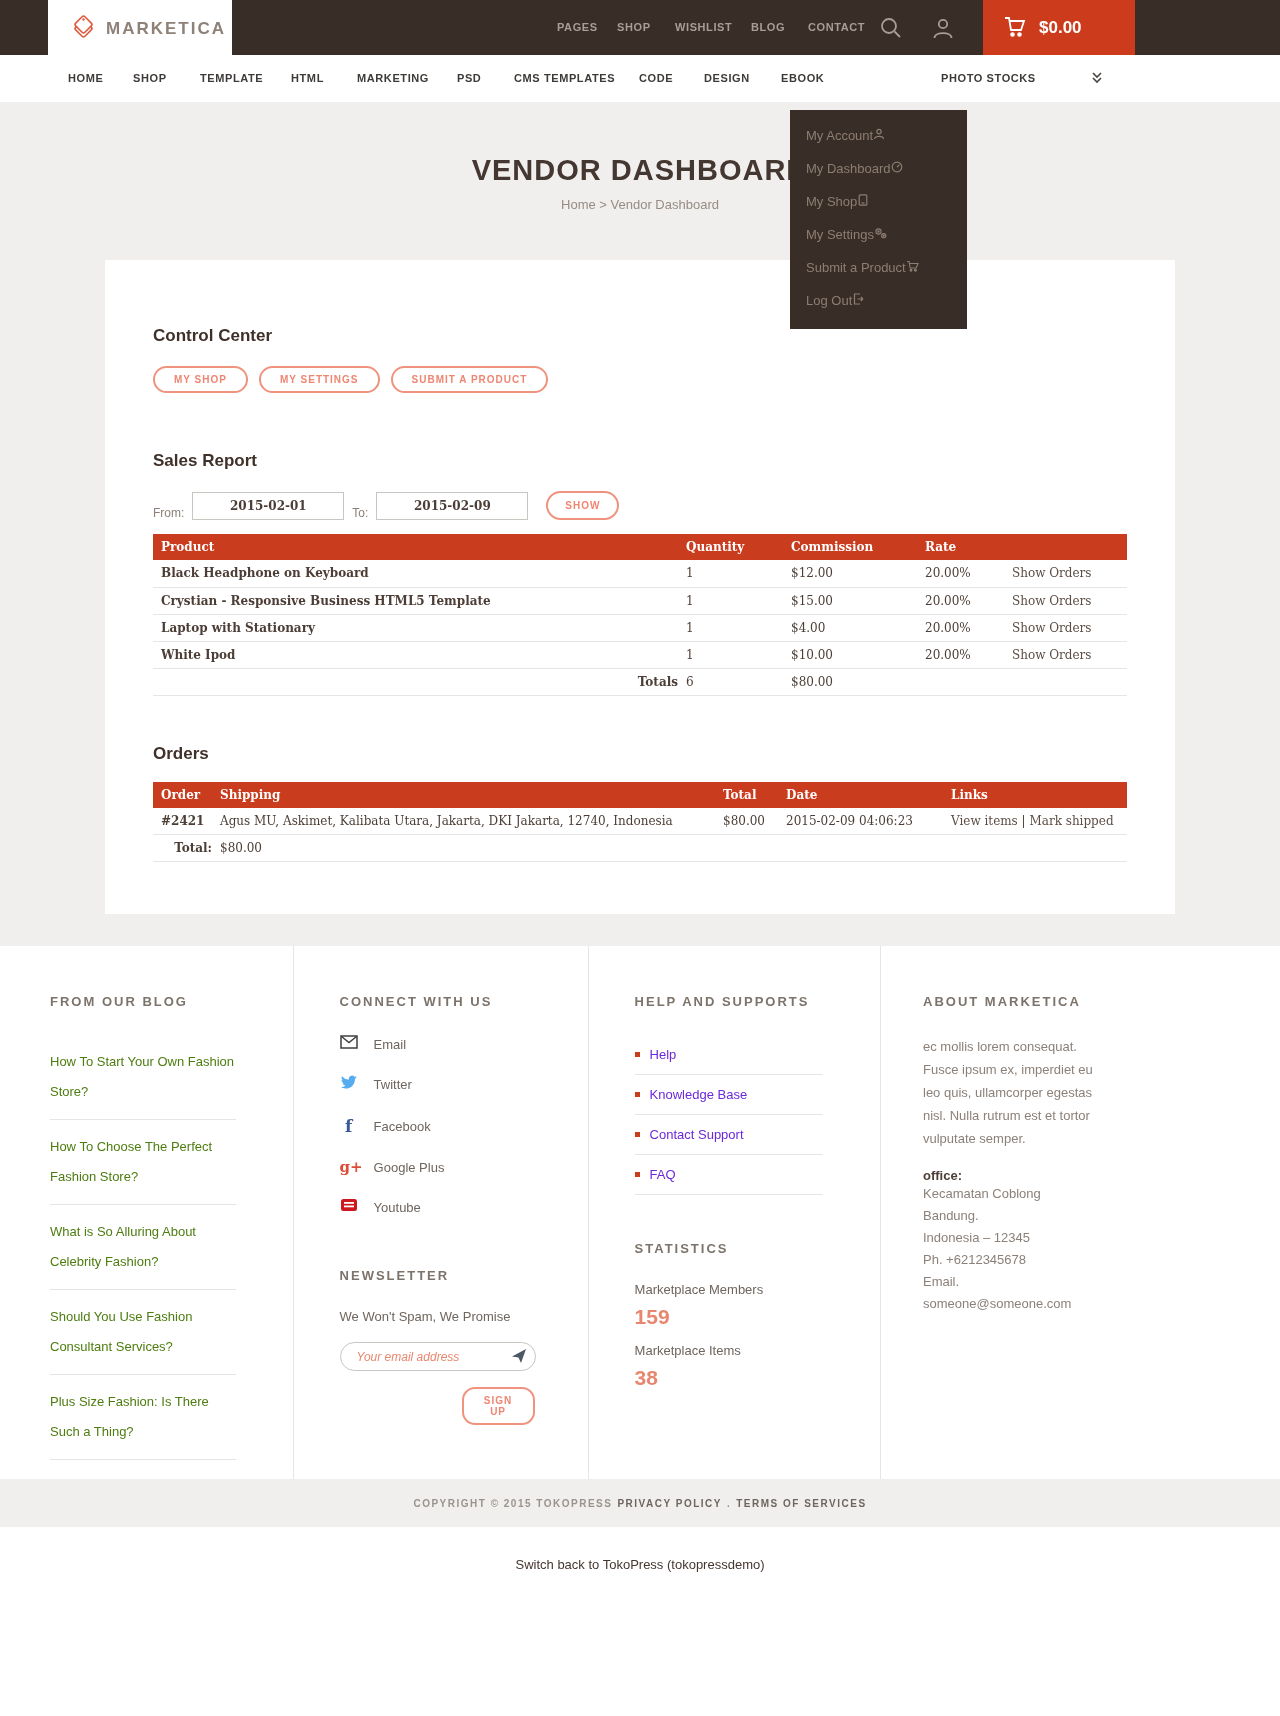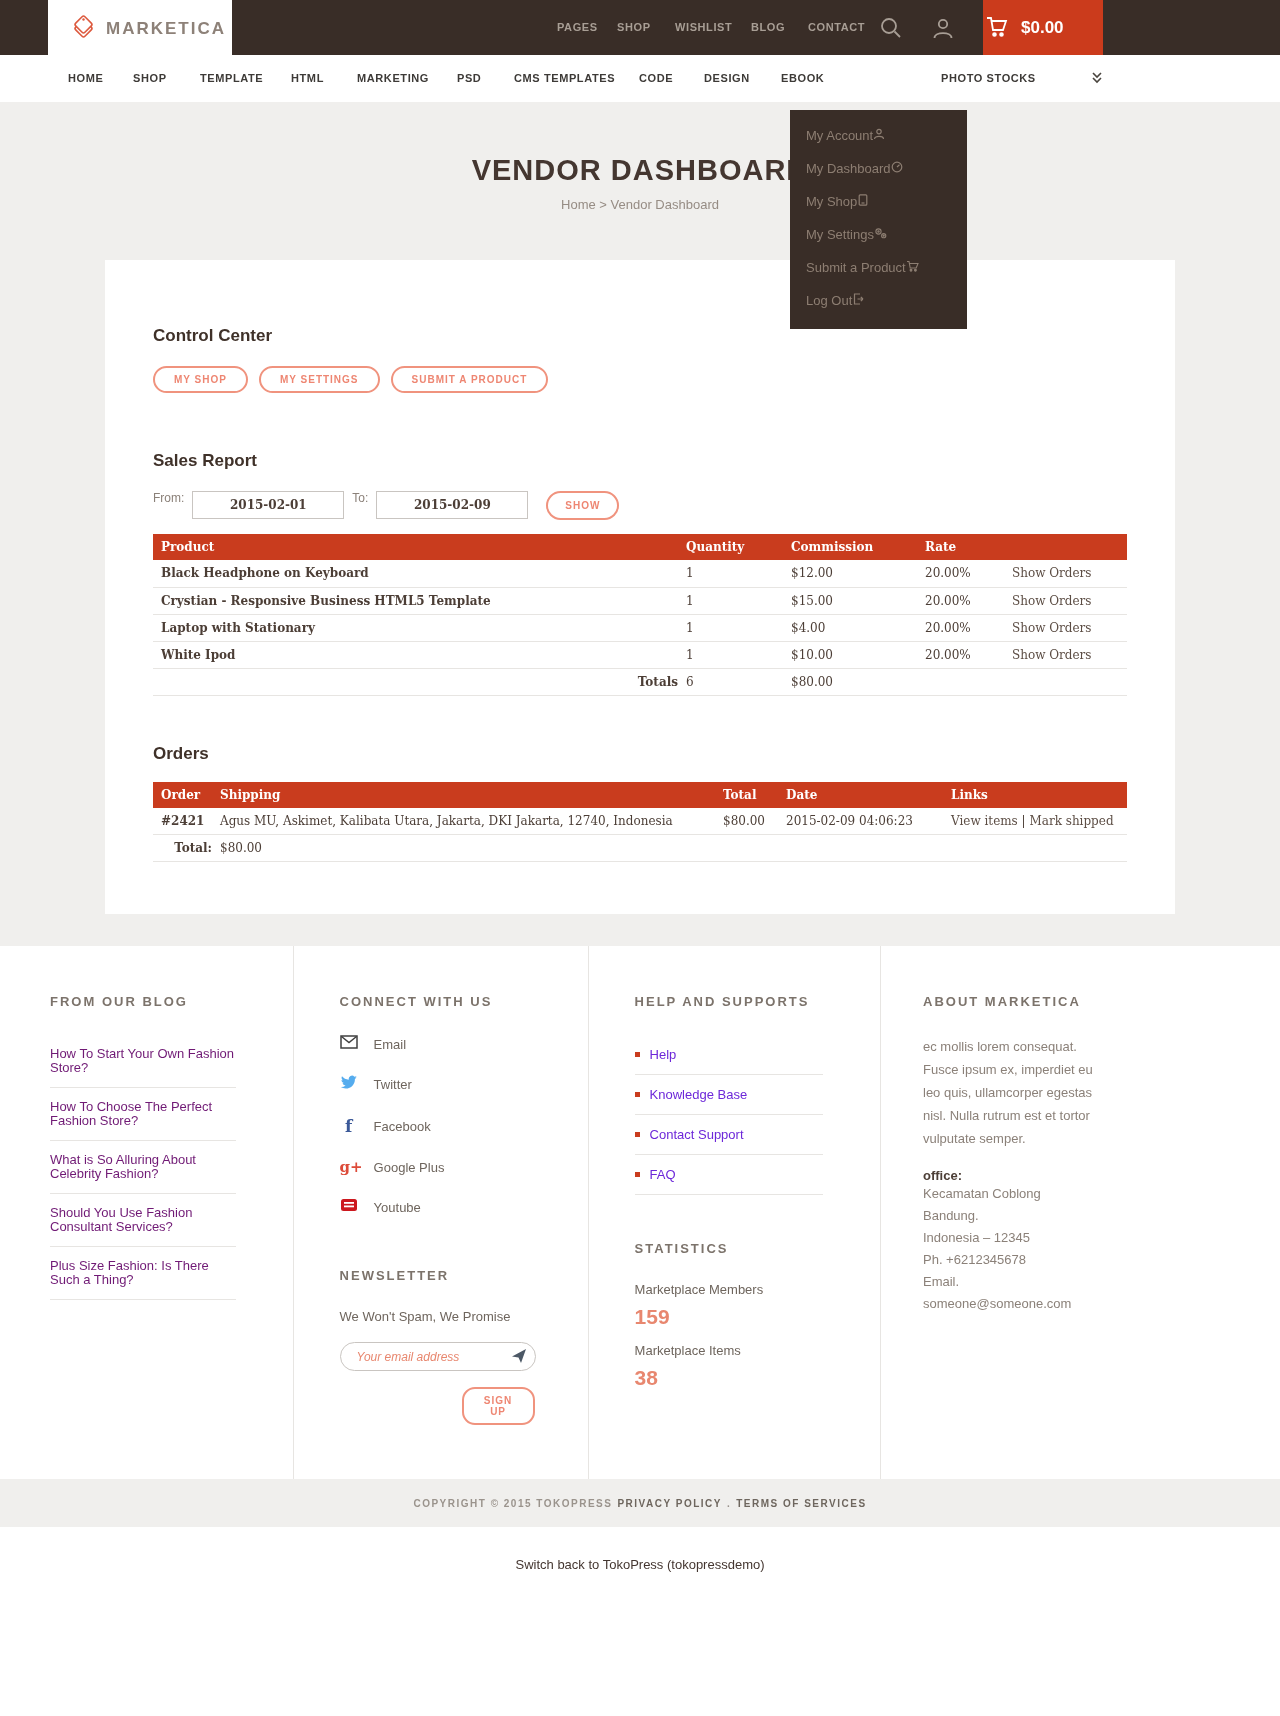--- a/index.html
+++ b/index.html
@@ -7,22 +7,22 @@
   a { text-decoration:none; }
 
   
   .topbar { position:relative; height:55px; background:#392d27; z-index:5; }
   .logo-box { position:absolute; left:48px; top:0; width:184px; height:58px; background:#fff;
               display:flex; align-items:center; gap:10px; padding-left:22px; cursor:pointer; }
   .brand { font-size:17px; font-weight:bold; letter-spacing:2px; color:#8d8178; }
   .topmenu-item { position:absolute; top:0; height:55px; line-height:55px; font-size:11px;
                   font-weight:bold; letter-spacing:0.6px; color:#a89e95; }
   .top-icon { position:absolute; top:16px; width:24px; height:24px; }
-  .cart-block { position:absolute; left:983px; top:0; width:120px; height:55px; background:#cb3b1c;
-                display:flex; align-items:center; gap:12px; cursor:pointer; }
+  .cart-block { position:absolute; left:983px; top:0; width:152px; height:55px; background:#cb3b1c;
+                display:flex; align-items:center; gap:12px; padding-left:18px; cursor:pointer; }
   .cart-total { color:#fff; font-size:17px; font-weight:bold; }
 
   
   .mainnav { position:relative; height:47px; background:#fff; z-index:3; }
   .mainnav-item { position:absolute; top:0; height:47px; line-height:47px; font-size:11px;
                   font-weight:bold; letter-spacing:0.6px; color:#3d3a37; }
   .nav-more { position:absolute; left:1091px; top:16px; }
 
   
   .dropdown { position:absolute; left:790px; top:55px; width:177px; background:#392d27;
@@ -38,21 +38,21 @@
   .breadcrumb { margin-top:10px; font-size:13px; color:#968c84; }
   .breadcrumb a { color:#968c84; }
 
   
   .card { width:1070px; margin:0 auto; background:#fff; padding:44px 48px 52px; }
   .sec-h { font-size:17px; font-weight:bold; color:#3f3129; margin-bottom:20px; }
   .pill-row { display:flex; gap:11px; margin-bottom:58px; }
   .pill { display:inline-block; border:2px solid #f0937e; color:#ee8672; border-radius:14px;
           font-size:10px; font-weight:bold; letter-spacing:1px; padding:6px 19px; background:#fff; cursor:pointer; }
 
-  .date-row { display:flex; align-items:flex-start; margin:6px 0 14px; font-size:12px; color:#8b8179; }
+  .date-row { display:flex; align-items:flex-end; margin:6px 0 14px; font-size:12px; color:#8b8179; }
   .date-input { width:152px; height:28px; border:1px solid #c9c5c1; margin:0 8px; text-align:center;
                 font-family:"DejaVu Serif", serif; font-size:12px; font-weight:bold; color:#4c3e36; }
   .show-btn { margin-left:10px; border:2px solid #f0937e; color:#ee8672; background:#fff;
               border-radius:15px; font-size:10px; font-weight:bold; letter-spacing:1px;
               padding:7px 17px; cursor:pointer; }
 
   table.rpt { width:974px; border-collapse:collapse; font-family:"DejaVu Serif", serif; font-size:12px; }
   table.rpt th { background:#c93c1e; color:#fff; text-align:left; font-weight:bold;
                  height:26px; padding:0 0 0 8px; }
   table.rpt td { height:27px; padding-left:8px; border-bottom:1px solid #e7e5e2; color:#4c3e36; }
@@ -66,21 +66,21 @@
 
   
   .footer { display:flex; background:#fff; min-height:533px;gap:7px; }
   .fcol { padding-top:48px; }
   .fcol + .fcol { border-left:1px solid #e7e5e2; }
   .fcol1 { width:296px; padding-left:50px; padding-right:50px; }
   .fcol2 { width:288px; padding-left:46px; padding-right:46px; }
   .fcol3 { width:296px; padding-left:46px; padding-right:50px; }
   .fcol4 { width:400px; padding-left:42px; padding-right:190px; }
   .fhead { font-size:13px; font-weight:bold; letter-spacing:2px; color:#7c736b; margin-bottom:26px; }
-  .blog-link { display:block; font-size:13px; line-height:14px; color:#701a75; padding:12px 0;
+  .blog-link { display:block; font-size:13px; line-height:30px; color:#4d7c0f; padding:12px 0;
                border-bottom:1px solid #e7e5e2; }
   .social-row { display:flex; align-items:center; gap:16px; margin-bottom:22px; cursor:pointer; }
   .social-row a { font-size:13px; color:#6e655d; }
   .help-row { display:flex; align-items:center; gap:10px; padding:12px 0; border-bottom:1px solid #e7e5e2; }
   .help-row .bullet { width:5px; height:5px; background:#c93c1e; }
   .help-row a { font-size:13px; color:#6d28d9; }
   .stats-head { margin-top:46px; }
   .stat-label { font-size:13px; color:#6e655d; margin-top:14px; }
   .stat-value { font-size:21px; font-weight:bold; color:#e8876f; margin-top:8px; }
   .news-head { margin-top:52px; }

